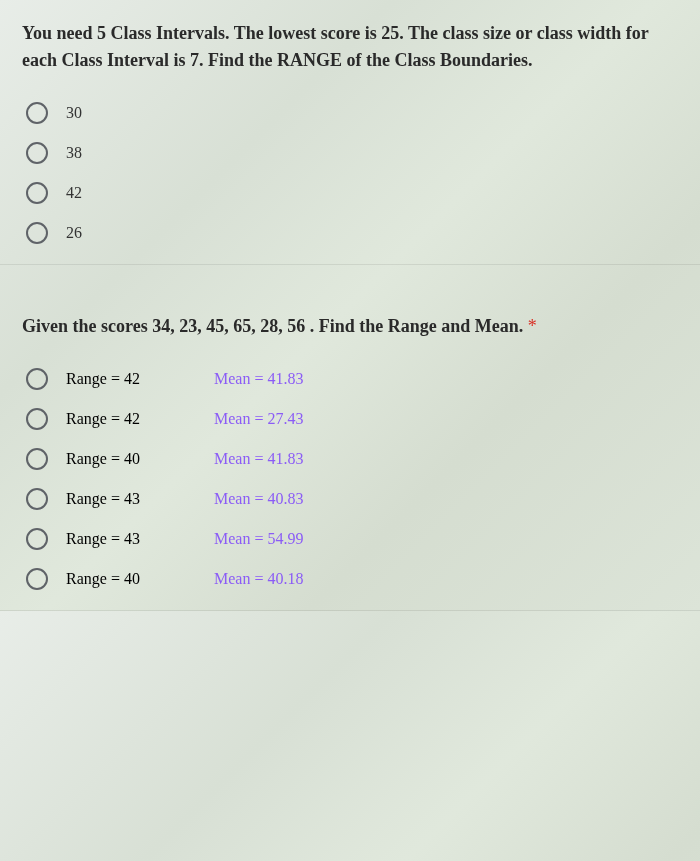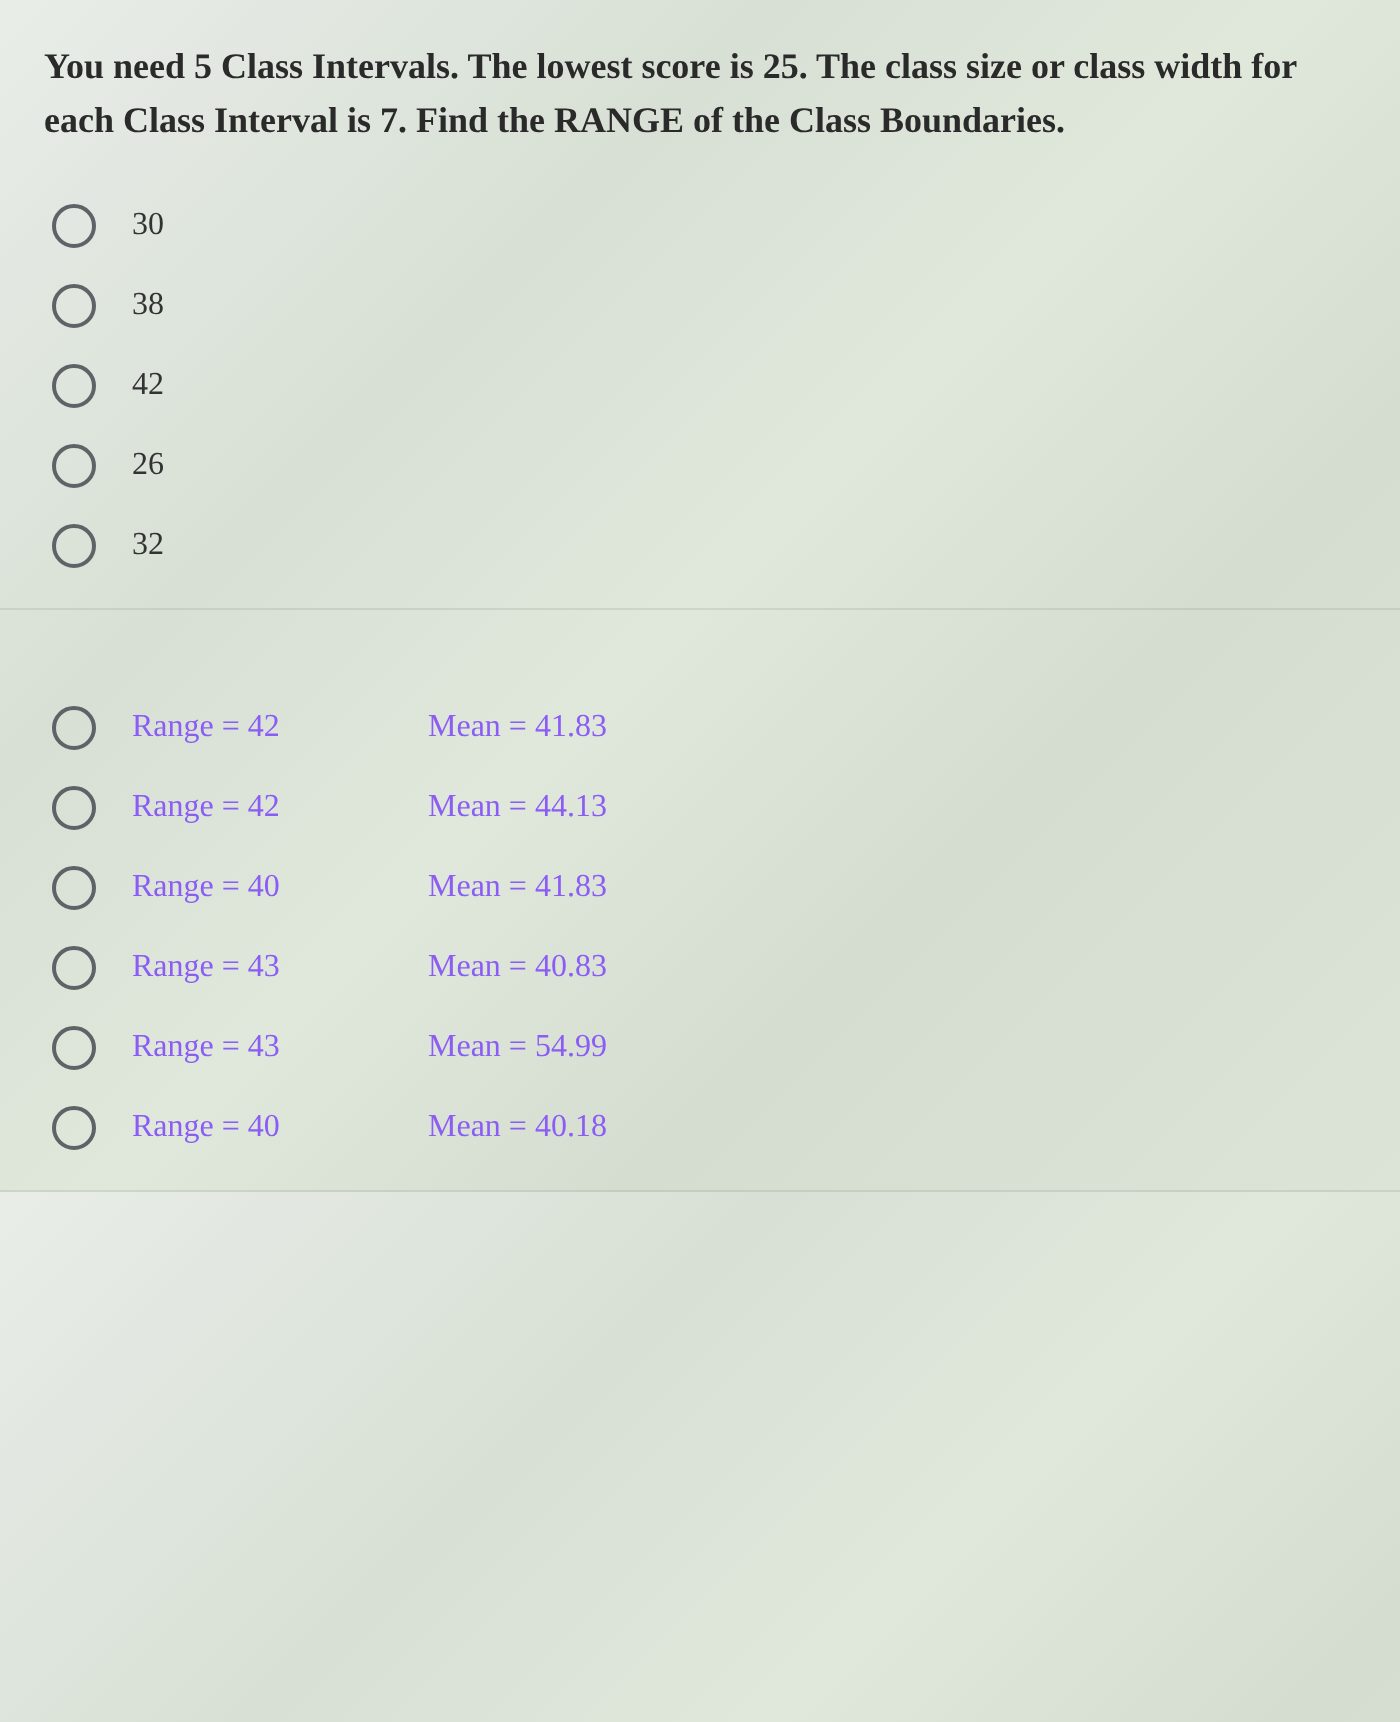--- a/index.html
+++ b/index.html
@@ -55,21 +55,21 @@
     }
     .option-row-wide {
       display: flex;
       align-items: center;
       gap: 18px;
       cursor: pointer;
     }
     .col1 {
       width: 130px;
       font-size: 16px;
-      color: #8b5cf6;
+      color: #000000;
     }
     .col2 {
       font-size: 16px;
       color: #8b5cf6;
     }
     .gap-between {
       height: 28px;
     }
   </style>
 </head>
@@ -87,40 +87,40 @@
       <div class="option-label">38</div>
     </div>
     <div class="option-row">
       <div class="radio"></div>
       <div class="option-label">42</div>
     </div>
     <div class="option-row">
       <div class="radio"></div>
       <div class="option-label">26</div>
     </div>
-    <div class="option-row">
-      <div class="radio"></div>
-      <div class="option-label">32</div>
-    </div>
   </div>
 </div>
 
 <div class="gap-between"></div>
 
 <div class="question-card">
+  <div class="question-text">
+    <span>Given the scores 34,  23,  45,  65,  28,  56 .  Find the Range and Mean.</span>
+    <span class="required-mark">*</span>
+  </div>
   <div class="options">
     <div class="option-row-wide">
       <div class="radio"></div>
       <div class="col1">Range = 42</div>
       <div class="col2">Mean = 41.83</div>
     </div>
     <div class="option-row-wide">
       <div class="radio"></div>
       <div class="col1">Range = 42</div>
-      <div class="col2">Mean = 44.13</div>
+      <div class="col2">Mean = 27.43</div>
     </div>
     <div class="option-row-wide">
       <div class="radio"></div>
       <div class="col1">Range = 40</div>
       <div class="col2">Mean = 41.83</div>
     </div>
     <div class="option-row-wide">
       <div class="radio"></div>
       <div class="col1">Range = 43</div>
       <div class="col2">Mean = 40.83</div>

